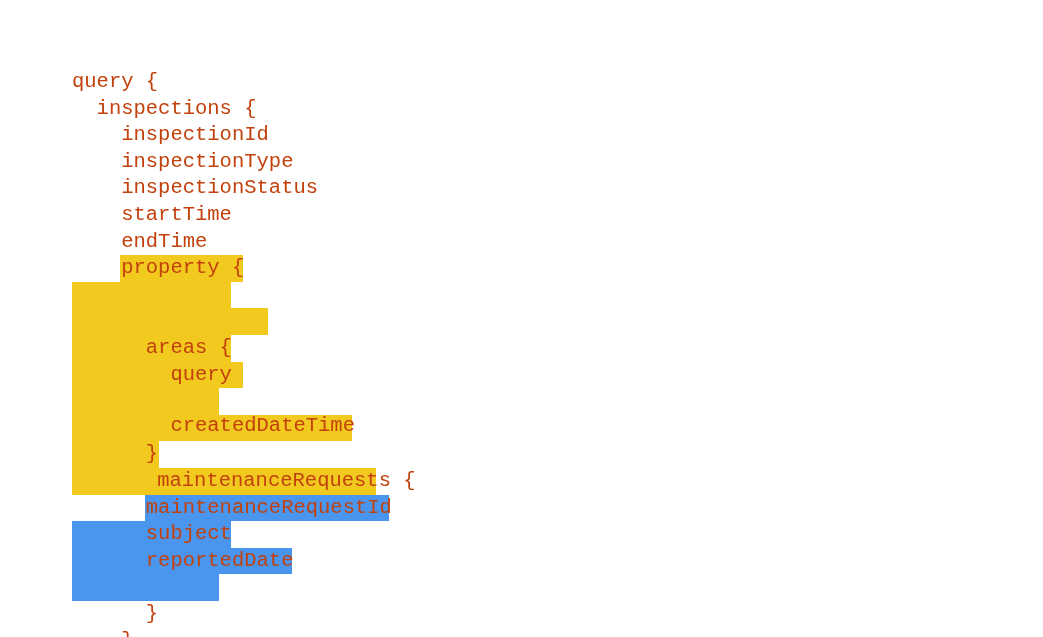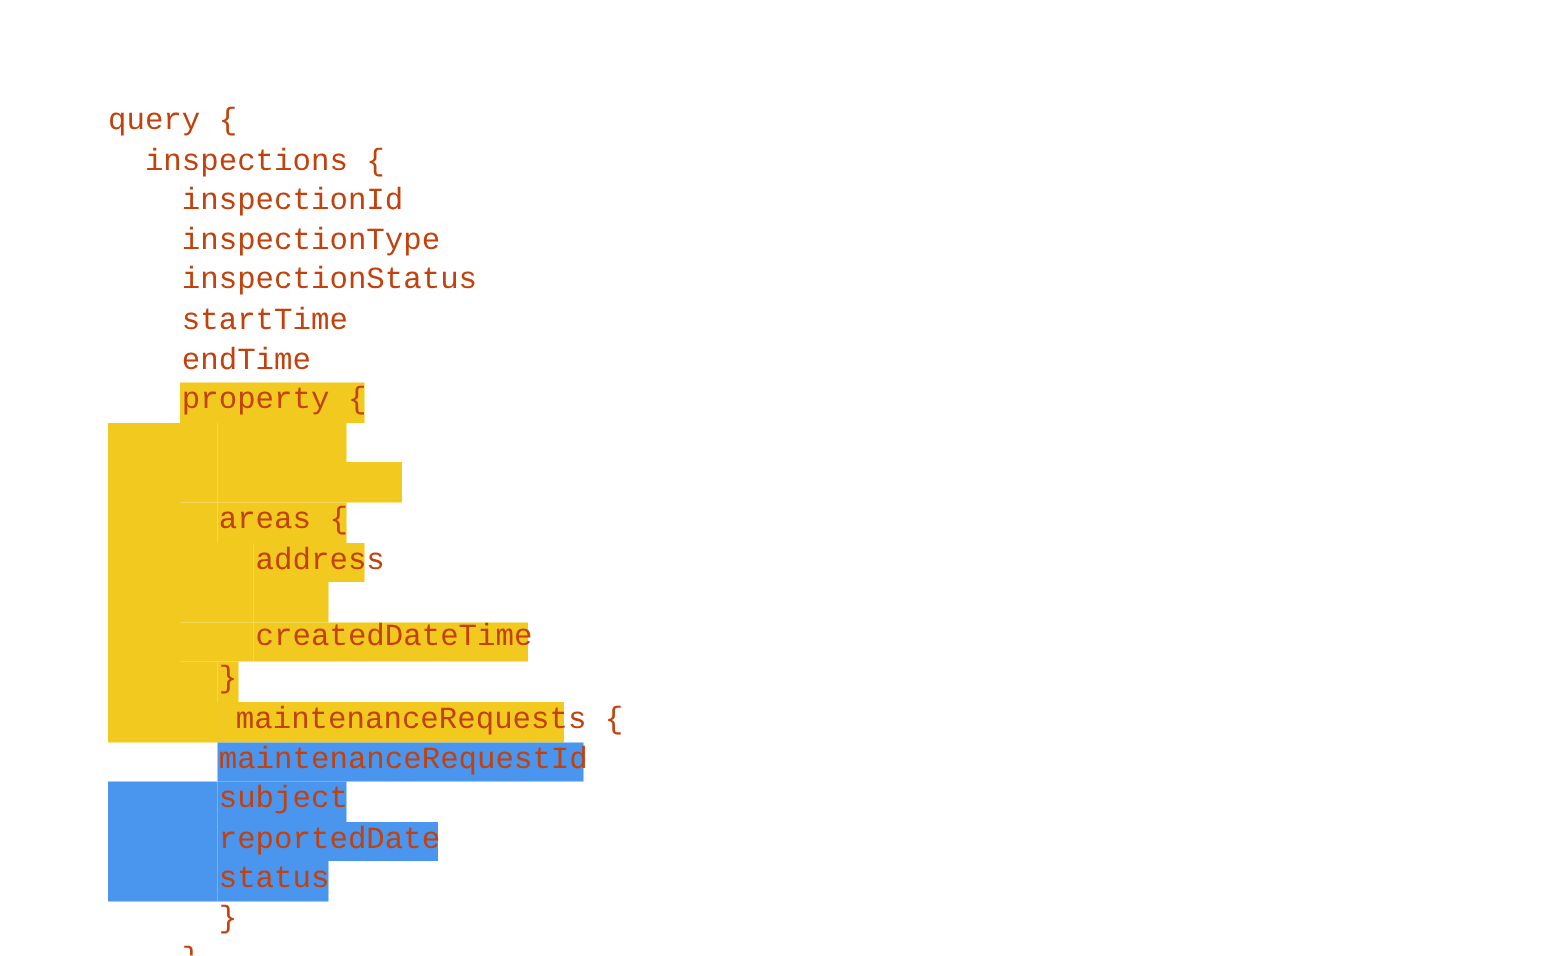--- a/index.html
+++ b/index.html
@@ -106,28 +106,27 @@
     <div class="text-layer">
         <div class="code-line" style="top: 0px;">query {</div>
         <div class="code-line" style="top: 26.6px;">  inspections {</div>
         <div class="code-line" style="top: 53.2px;">    inspectionId</div>
         <div class="code-line" style="top: 106.4px;">    inspectionStatus</div>
         <div class="code-line" style="top: 79.8px;">    inspectionType</div>
         <div class="code-line" style="top: 133px;">    startTime</div>
         <div class="code-line" style="top: 159.6px;">    endTime</div>
         <div class="code-line" style="top: 186.2px;">    property {</div>
         <div class="code-line" style="top: 266px;">      areas {</div>
-        <div class="code-line" style="top: 292.6px;">        address</div>
+        <div class="code-line" style="top: 292.6px;">        query</div>
         <div class="code-line" style="top: 344px;">        createdDateTime</div>
         <div class="code-line" style="top: 372.4px;">      }</div>
         <div class="code-line" style="top: 399px; padding-left: 36px;">    maintenanceRequests {</div>
         <div class="code-line" style="top: 425.6px;">      maintenanceRequestId</div>
         <div class="code-line" style="top: 452.2px;">      subject</div>
         <div class="code-line" style="top: 478.8px;">      reportedDate</div>
-        <div class="code-line" style="top: 505.4px;">      status</div>
         <div class="code-line" style="top: 532px;">      }</div>
         <div class="code-line" style="top: 558.6px;">    }</div>
       </div>
   </div>
 </div>
 
 <div class="column" id="col-right">
 
   <div class="code-block">
     <div class="hl-layer"></div>

